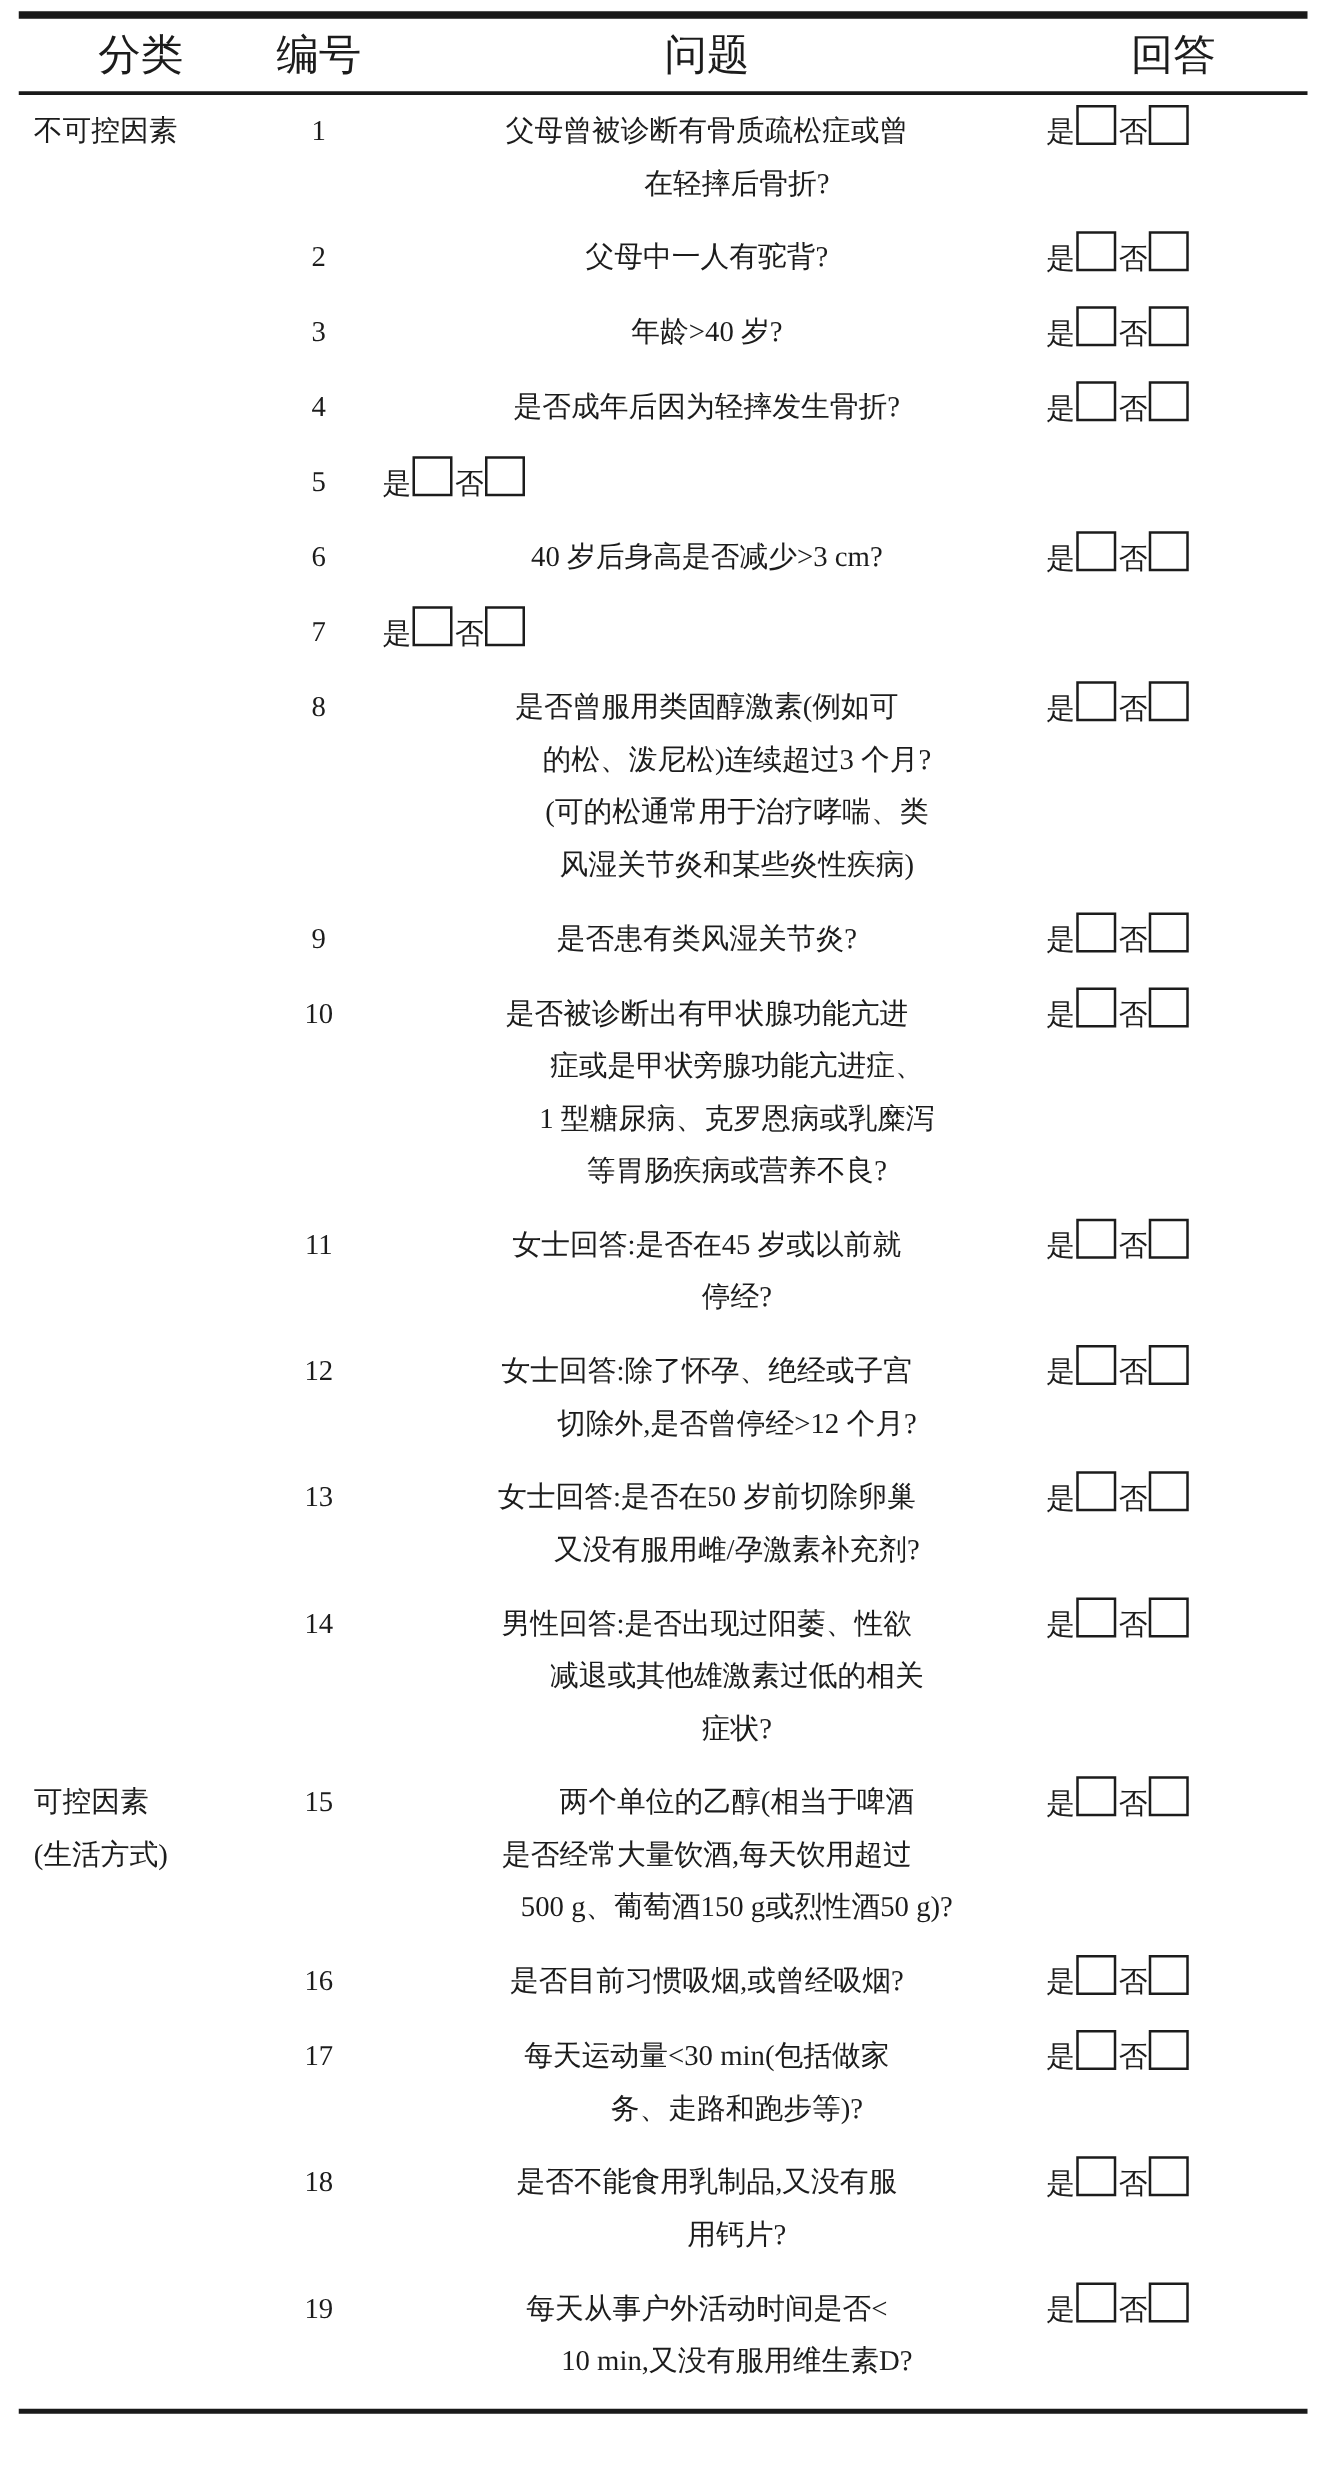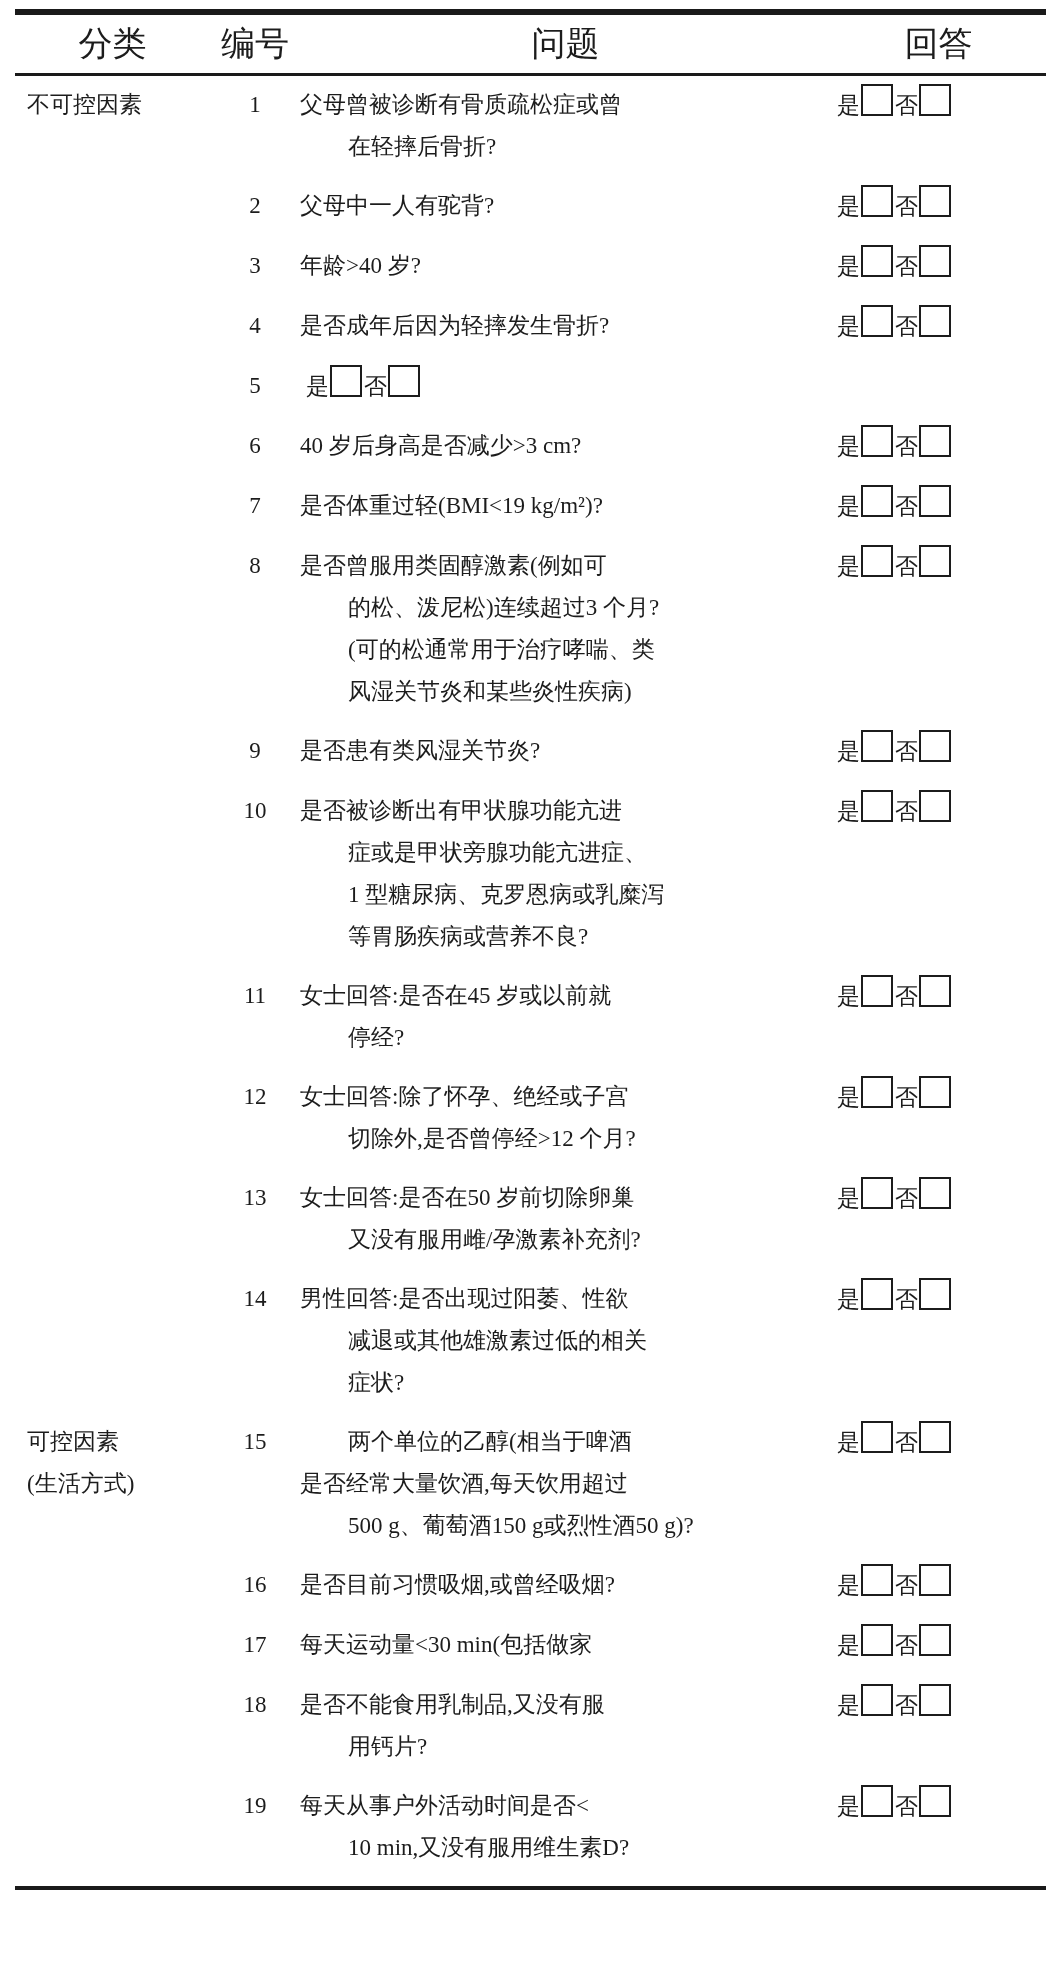--- a/index.html
+++ b/index.html
@@ -58,20 +58,21 @@
     padding-left: 12px;
     box-sizing: border-box;
     white-space: nowrap;
   }
   .cell.num {
     width: 90px;
     text-align: center;
   }
   .cell.q {
     width: 531px;
+    text-align: center;
   }
   .cell.ans {
     width: 215px;
     padding-left: 6px;
     box-sizing: border-box;
     white-space: nowrap;
   }
   .qline { white-space: nowrap; }
   .qline.cont { padding-left: 48px; }
   .catline { white-space: nowrap; }
@@ -145,23 +146,20 @@
     <div class="cell cat"></div>
     <div class="cell num"><span>6</span></div>
     <div class="cell q">
           <div class="qline first">40 岁后身高是否减少&gt;3 cm?</div>
         </div>
     <div class="cell ans"><span>是</span><span class="checkbox"></span><span>否</span><span class="checkbox"></span></div>
   </div>
       <div class="row">
     <div class="cell cat"></div>
     <div class="cell num"><span>7</span></div>
-    <div class="cell q">
-          <div class="qline first">是否体重过轻(BMI&lt;19 kg/m²)?</div>
-        </div>
     <div class="cell ans"><span>是</span><span class="checkbox"></span><span>否</span><span class="checkbox"></span></div>
   </div>
       <div class="row">
     <div class="cell cat"></div>
     <div class="cell num"><span>8</span></div>
     <div class="cell q">
           <div class="qline first">是否曾服用类固醇激素(例如可</div>
           <div class="qline cont">的松、泼尼松)连续超过3 个月?</div>
           <div class="qline cont">(可的松通常用于治疗哮喘、类</div>
           <div class="qline cont">风湿关节炎和某些炎性疾病)</div>
@@ -243,20 +241,21 @@
     <div class="cell q">
           <div class="qline first">是否目前习惯吸烟,或曾经吸烟?</div>
         </div>
     <div class="cell ans"><span>是</span><span class="checkbox"></span><span>否</span><span class="checkbox"></span></div>
   </div>
       <div class="row">
     <div class="cell cat"></div>
     <div class="cell num"><span>17</span></div>
     <div class="cell q">
           <div class="qline first">每天运动量&lt;30 min(包括做家</div>
+          <div class="qline cont">务、走路和跑步等)?</div>
         </div>
     <div class="cell ans"><span>是</span><span class="checkbox"></span><span>否</span><span class="checkbox"></span></div>
   </div>
       <div class="row">
     <div class="cell cat"></div>
     <div class="cell num"><span>18</span></div>
     <div class="cell q">
           <div class="qline first">是否不能食用乳制品,又没有服</div>
           <div class="qline cont">用钙片?</div>
         </div>

